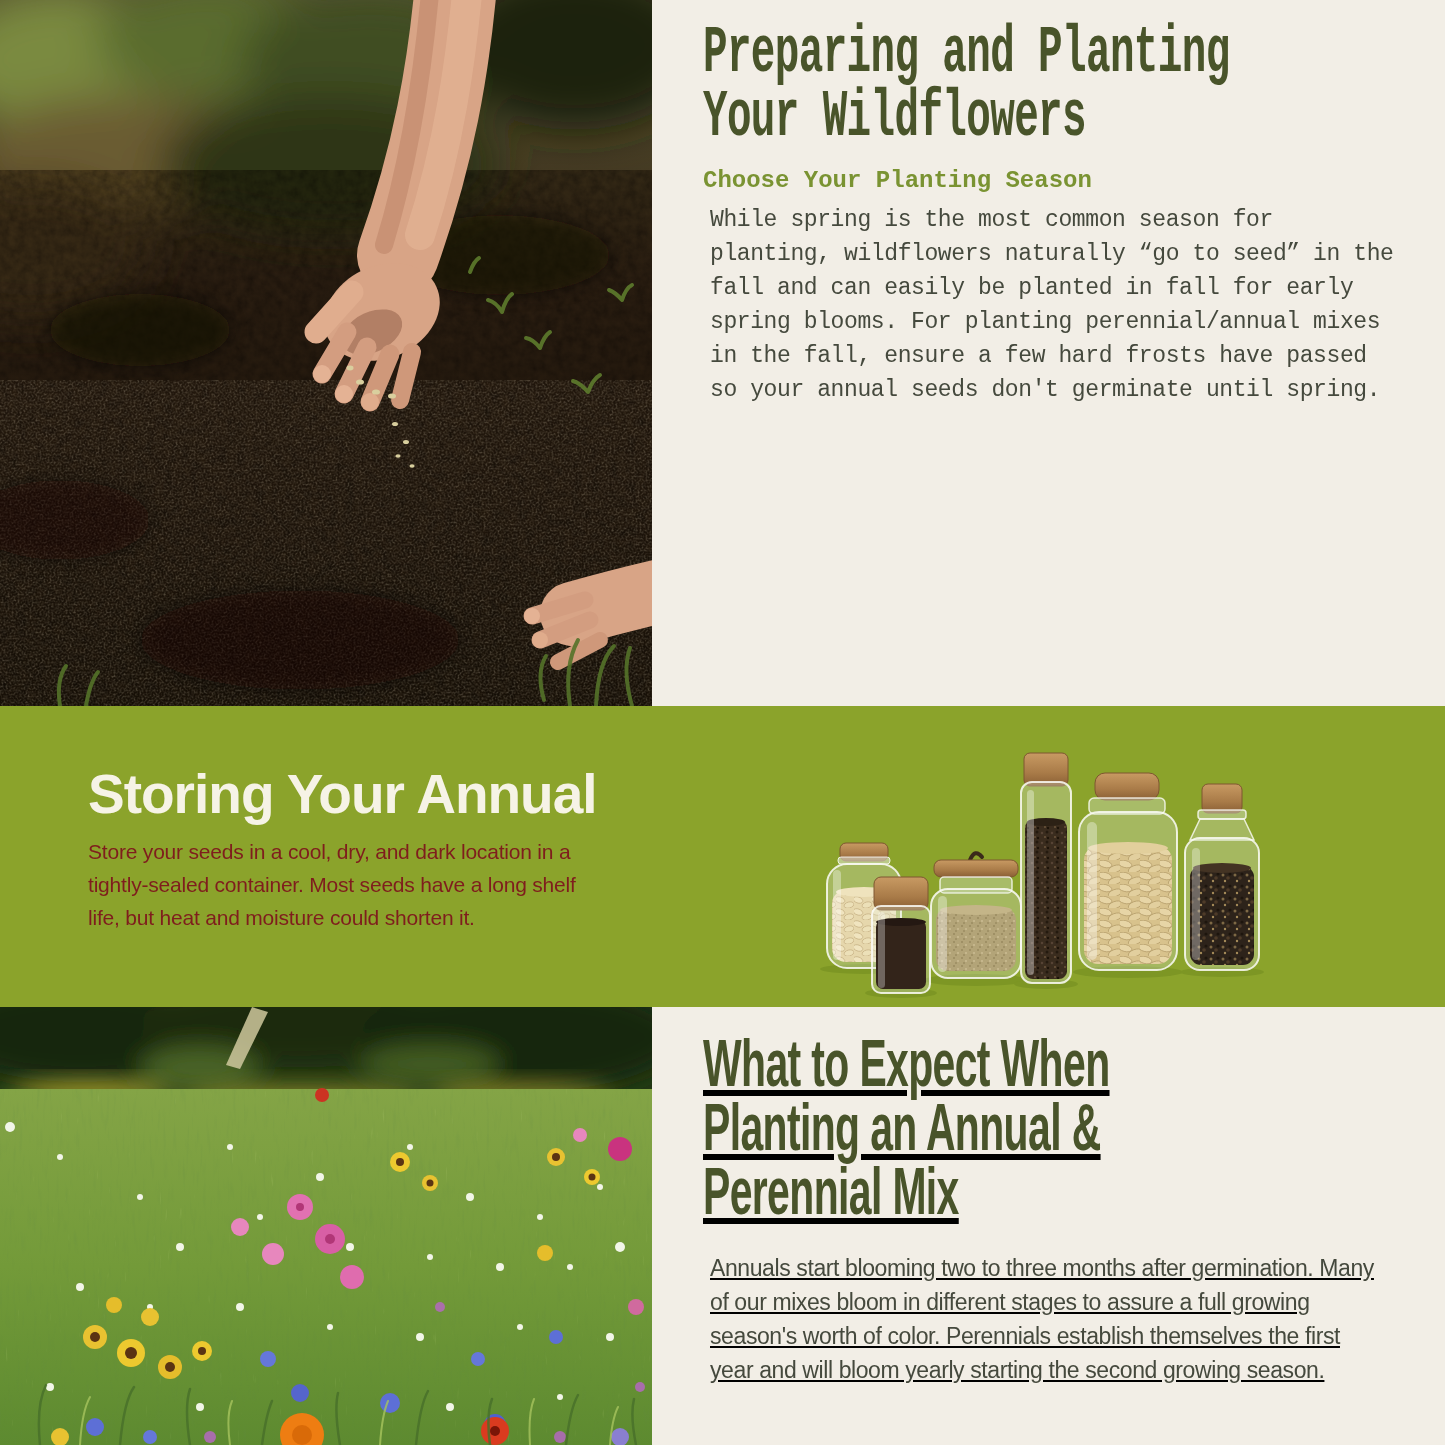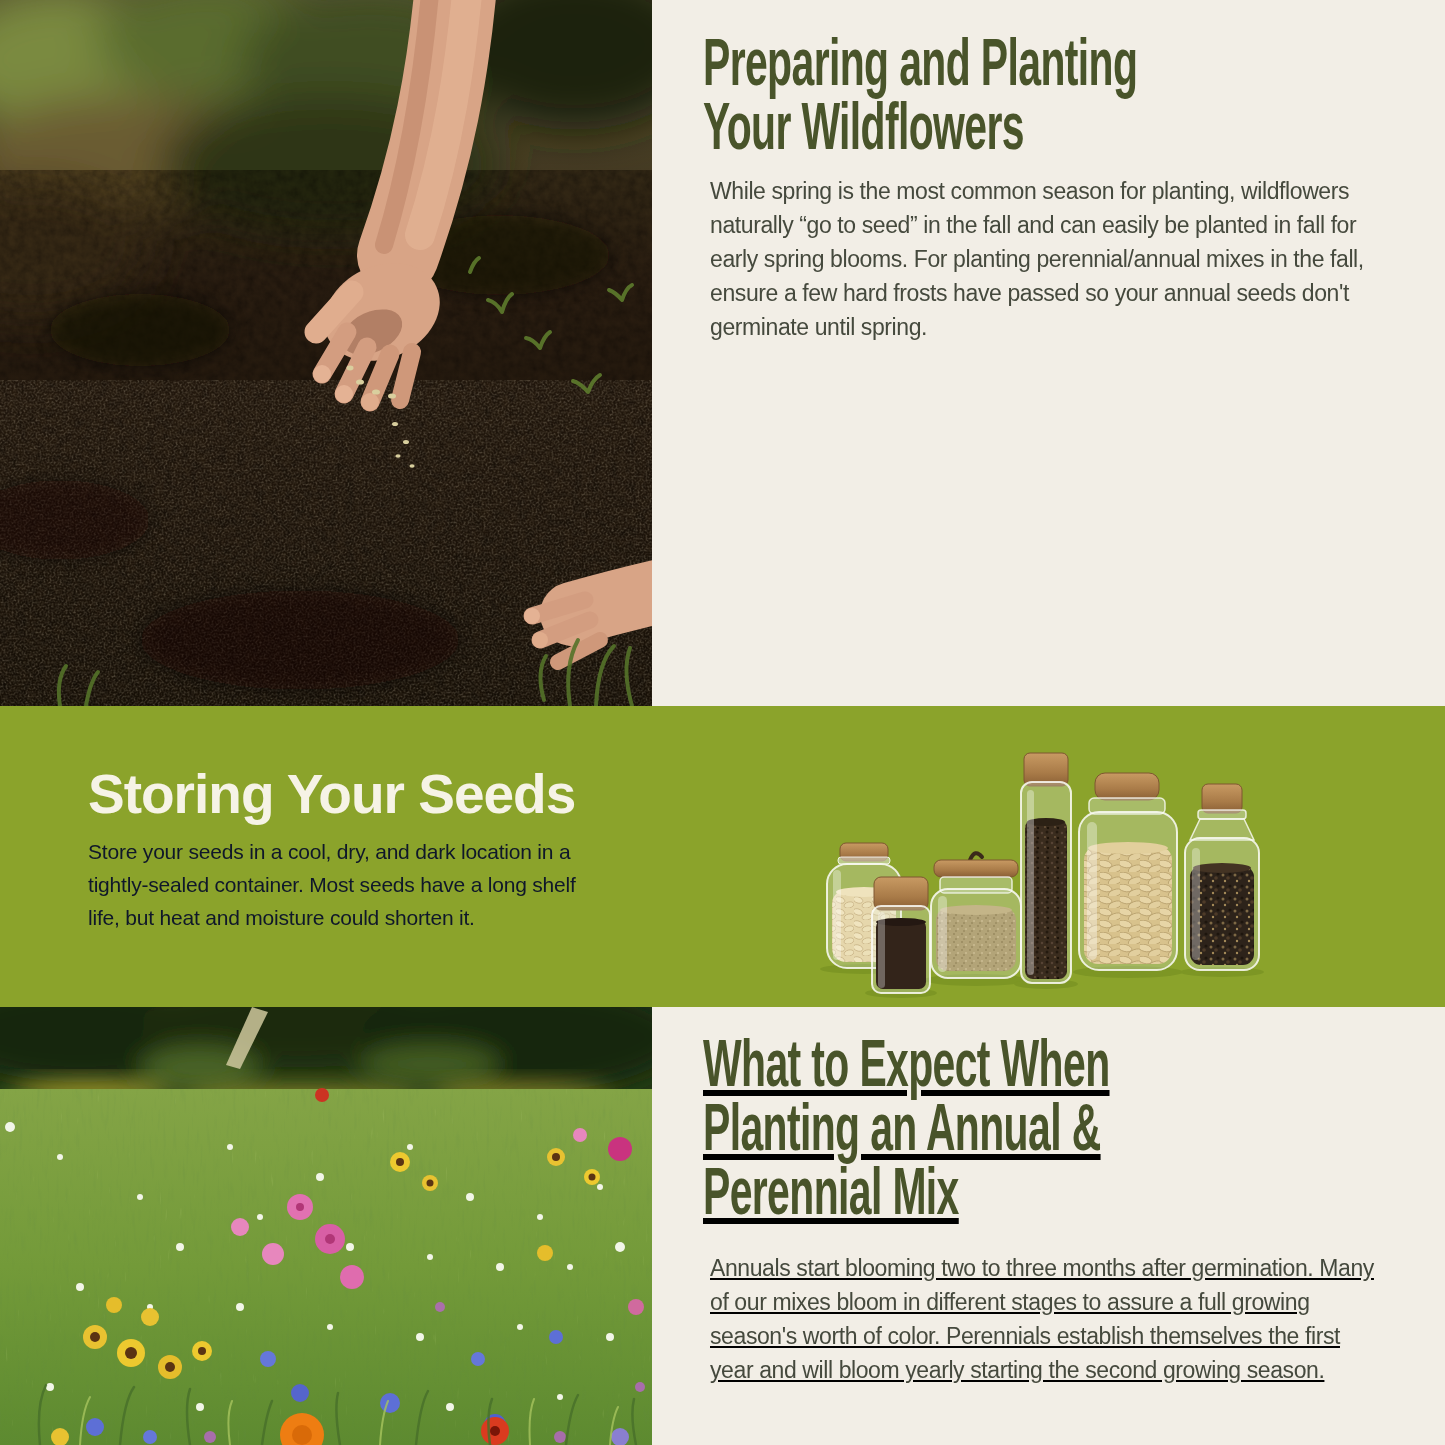--- a/index.html
+++ b/index.html
@@ -9,32 +9,32 @@
   .sec-top{top:0;height:706px;}
   .sec-band{top:706px;height:301px;background:#8ba32b;}
   .sec-bottom{top:1007px;height:438px;}
 
   .photo{position:absolute;top:0;left:0;width:652px;overflow:hidden;}
   .photo svg{display:block;width:100%;height:100%;}
   .photo-soil{height:706px;background:#33281a;}
   .photo-meadow{height:438px;background:#6f9238;}
 
   .col{position:absolute;left:652px;width:793px;box-sizing:border-box;}
-  .col-top{top:12px;height:706px;padding:18px 36px 0 51px;}
+  .col-top{top:4px;height:706px;padding:18px 36px 0 51px;font-family:Liberation Mono, monospace;}
   .col-bottom{top:0;height:544px;padding:24px 36px 0 51px;text-decoration:underline;}
 
   .h-cond{margin:0 0 16px 0;color:#49542a;font-weight:bold;font-size:66px;line-height:64px;}
   .h-cond span{display:block;white-space:nowrap;transform:scaleX(.62);transform-origin:0 0;letter-spacing:-1px;}
   .subhead{margin:14px 0 6px 0;color:#7a9332;font-weight:bold;font-size:24px;line-height:30px;}
   .bodytext{margin:7px;color:#45493d;font-size:23px;line-height:34px;letter-spacing:-0.4px;max-width:700px;}
   .col-top .bodytext{line-height:34px;}
 
   .band-text{position:absolute;left:88px;top:59px;width:520px;}
   .band-title{margin:0;color:#f6f3e6;font-weight:bold;font-size:55px;line-height:58px;letter-spacing:-1px;white-space:nowrap;}
-  .band-body{margin:12px 0 0 0;color:#0f172a;font-size:21px;line-height:33px;letter-spacing:-0.2px;max-width:505px;}
+  .band-body{margin:12px 0 0 0;color:#7f1d1d;font-size:21px;line-height:33px;letter-spacing:-0.2px;max-width:505px;}
 
   .jars{position:absolute;left:800px;top:34px;width:645px;height:260px;}
   .jars svg{display:block;width:100%;height:100%;}
 
   .col-bottom .bodytext{margin-top:28px;max-width:670px;}
 </style>
 </head>
 <body>
 
 <div class="canvas">
@@ -142,27 +142,28 @@
             <path d="M86,706 q4,-24 12,-34"></path>
         </g>
       </svg>
     </div>
 
     <div class="col col-top">
       <h1 class="h-cond">
         <span>Preparing and Planting</span>
         <span>Your Wildflowers</span>
       </h1>
+      <h3 class="subhead">Choose Your Planting Season</h3>
       <p class="bodytext">While spring is the most common season for planting, wildflowers naturally “go to seed” in the fall and can easily be planted in fall for early spring blooms. For planting perennial/annual mixes in the fall, ensure a few hard frosts have passed so your annual seeds don't germinate until spring.</p>
     </div>
   </section>
 
   <section class="sec-band">
     <div class="band-text">
-      <h2 class="band-title">Storing Your Seeds</h2>
+      <h2 class="band-title">Storing Your Annual</h2>
       <p class="band-body">Store your seeds in a cool, dry, and dark location in a tightly-sealed container. Most seeds have a long shelf life, but heat and moisture could shorten it.</p>
     </div>
 
     <div class="jars">
       <svg viewBox="0 0 645 260">
         <defs>
           <linearGradient id="cork" x1="0" y1="0" x2="0" y2="1">
             <stop offset="0" stop-color="#c89a63"></stop>
               <stop offset=".6" stop-color="#a97b48"></stop>
               <stop offset="1" stop-color="#8a5f35"></stop>

